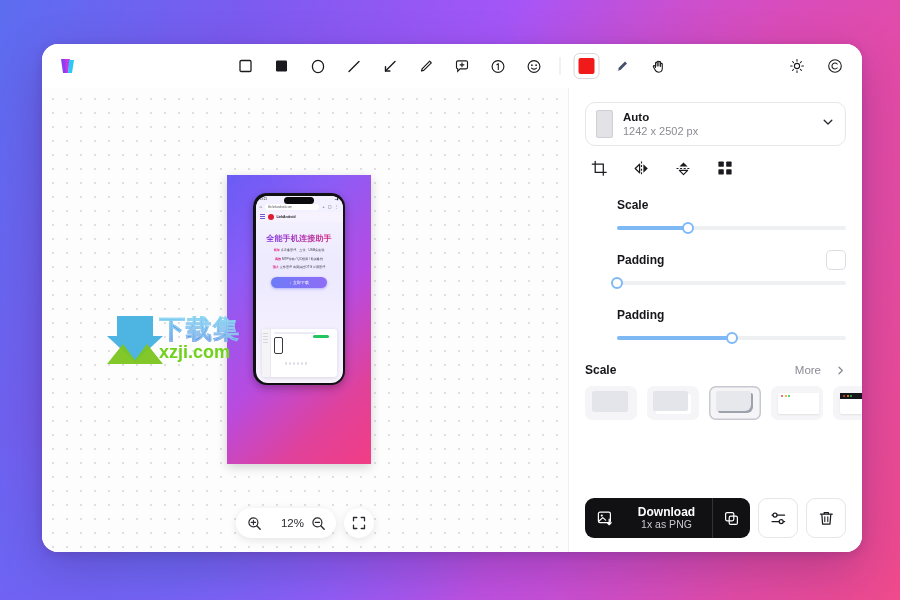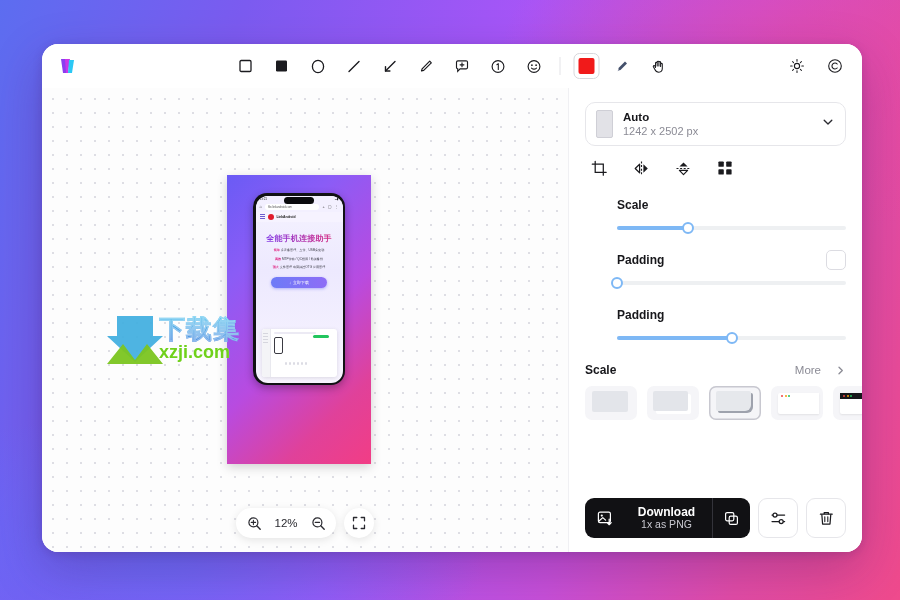--- a/index.html
+++ b/index.html
@@ -270,21 +270,21 @@
     display: flex; align-items: center;
     padding: 0 6px;
     gap: 2px;
     box-shadow: 0 2px 8px rgba(0,0,0,0.10);
   }
   .zbtn {
     width: 24px; height: 24px;
     display:flex; align-items:center; justify-content:center;
     border-radius: 50%; cursor: pointer; color:#333;
   }
-  .zlabel { font-size: 11.5px; color: #2a2a30; min-width: 36px; text-align: center; }
+  .zlabel { font-size: 11.5px; color: #2a2a30; min-width: 36px; text-align: right; }
   .zfit {
     width: 30px; height: 30px;
     background:#fff;
     border-radius: 50%;
     display:flex; align-items:center; justify-content:center;
     box-shadow: 0 2px 8px rgba(0,0,0,0.10);
     cursor:pointer; color:#333;
   }
 
   

